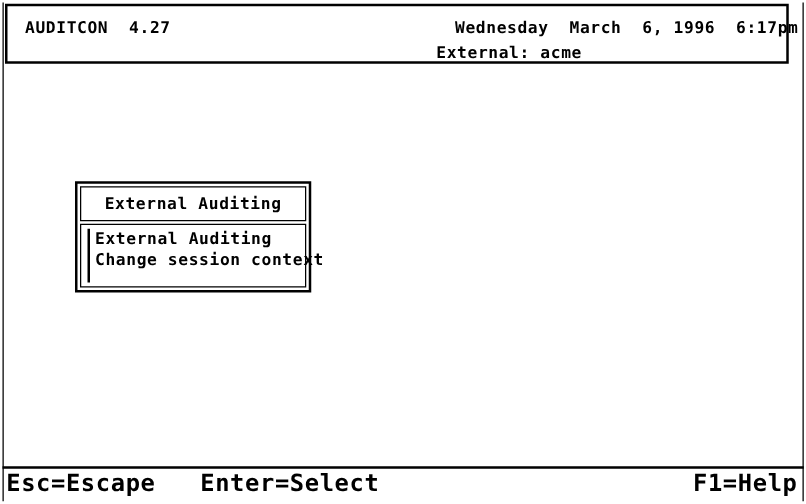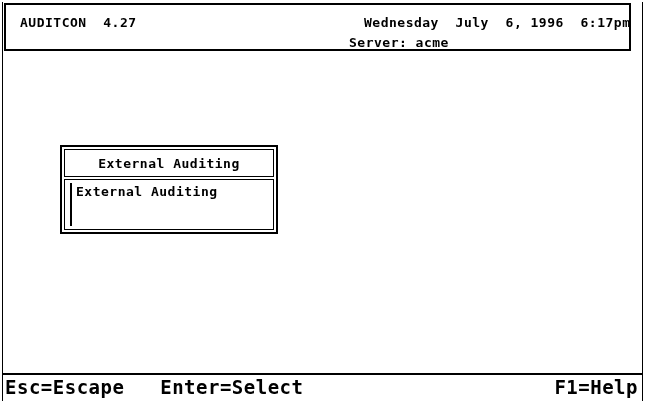--- a/index.html
+++ b/index.html
@@ -59,21 +59,21 @@
   #app-title     { left: 14px;  top: 10px; }
   #datetime      { left: 358px; top: 10px; }
   #server-line   { left: 196px; top: 30px; }
   #context-line  { left: 343px; top: 30px; }
 
   
   .menu-box {
     position: absolute;
     left: 60px;
     top: 145px;
-    width: 218px;
+    width: 189px;
     height: 89px;
     border: 2px solid #000000;
     box-sizing: border-box;
     background: #ffffff;
     padding: 2px;
   }
   .menu-title-panel {
     position: relative;
     height: 28px;
     border: 1px solid #000000;
@@ -144,33 +144,34 @@
 </head>
 <body>
 
 <div id="screen">
 
   <div class="screen-rail-left"></div>
   <div class="screen-rail-right"></div>
 
   <div class="header-box">
     <div class="hdr-text" id="app-title">AUDITCON  4.27</div>
-    <div class="hdr-text" id="datetime">Wednesday  July  6, 1996  6:17pm</div>
-    <div class="hdr-text" id="context-line">Server: acme</div>
+    <div class="hdr-text" id="datetime">Wednesday  March  6, 1996  6:17pm</div>
+    <div class="hdr-text" id="context-line">External: acme</div>
   </div>
 
   <div class="menu-box">
 
     <div class="menu-title-panel">
       <div class="menu-title-text">External Auditing</div>
     </div>
 
     <div class="menu-items-panel">
       <div class="scroll-indicator"></div>
       <div class="menu-item row0">External Auditing</div>
+      <div class="menu-item row1">Change session context</div>
     </div>
 
   </div>
 
   <div class="status-divider"></div>
   <div class="status-text" id="status-left">Esc=Escape   Enter=Select</div>
   <div class="status-text" id="status-right">F1=Help</div>
 
 </div>
 

